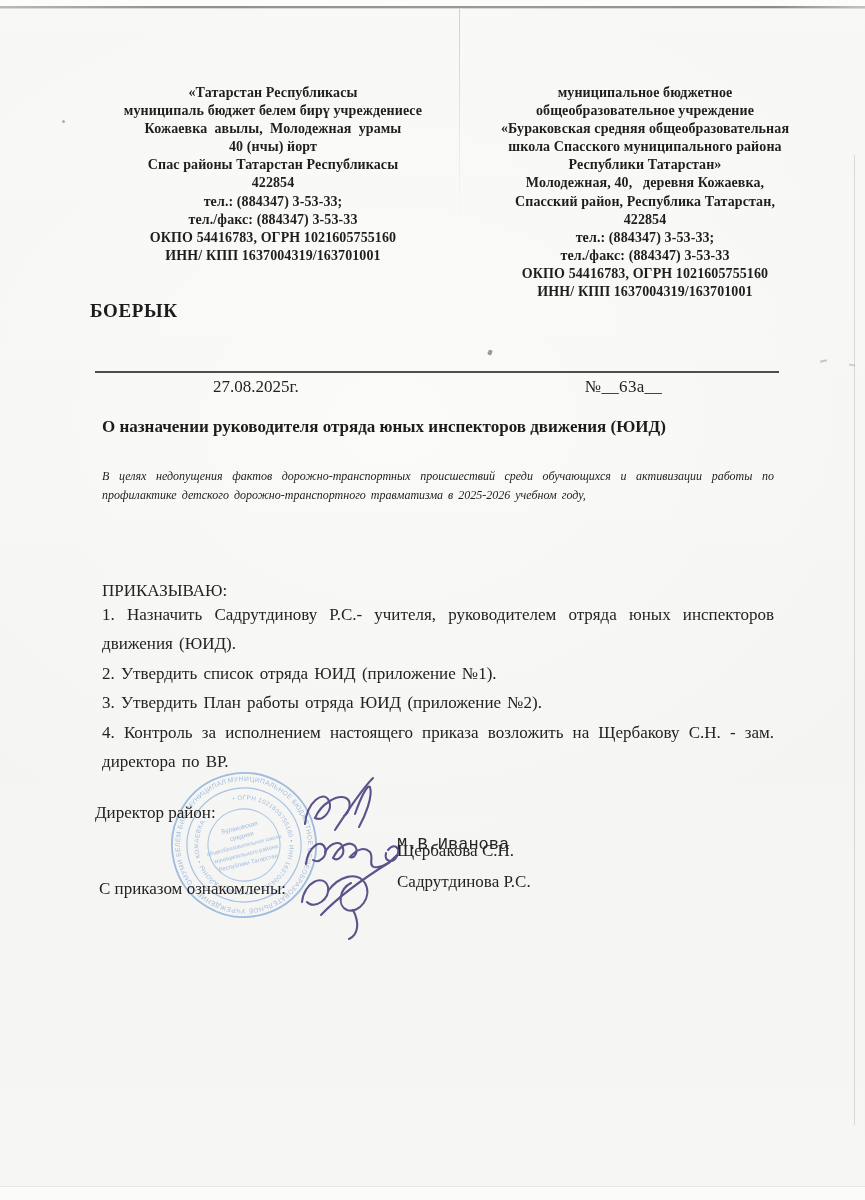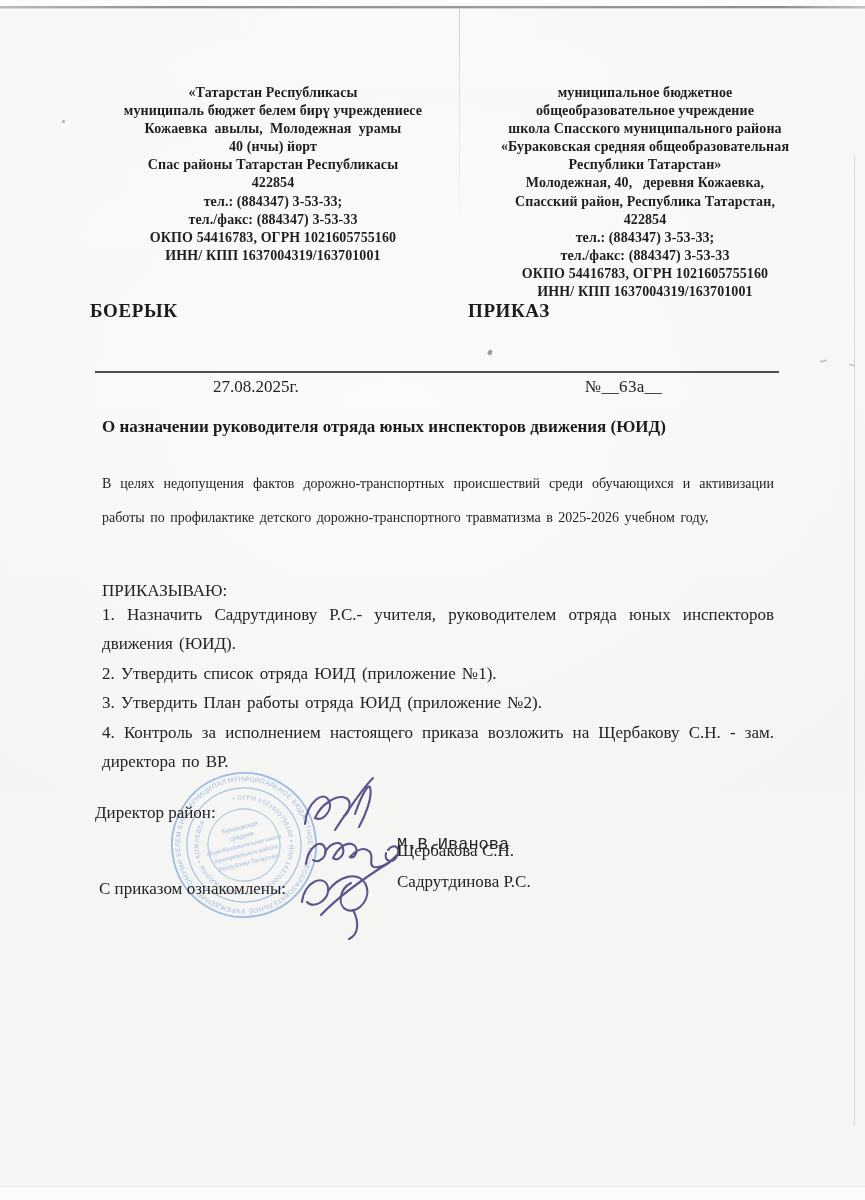--- a/index.html
+++ b/index.html
@@ -43,21 +43,21 @@
   .doc-title{position:absolute;top:300px;font-weight:bold;font-size:19px;letter-spacing:.6px;color:#1c1c1c;}
   .doc-title.left{left:90px;width:396px;}
   .doc-title.right{left:468px;width:370px;}
 
   .rule{position:absolute;left:95px;top:371px;width:684px;height:2px;background:#4e4e4e;}
   .date-value{position:absolute;left:213px;top:377px;font-size:17px;}
   .order-number{position:absolute;left:585px;top:377px;font-size:17px;letter-spacing:.3px;}
 
   .subject{position:absolute;left:102px;top:417px;width:680px;font-weight:bold;font-size:17px;color:#1c1c1c;}
 
-  .preamble{position:absolute;left:102px;top:467px;width:672px;font-size:14px;line-height:34px;text-align:justify;word-spacing:2px;}
+  .preamble{position:absolute;left:102px;top:467px;width:672px;font-size:12px;line-height:19px;text-align:justify;word-spacing:2px;font-style:italic;}
   .order-heading{position:absolute;left:102px;top:581px;font-size:17px;}
   .order-items{position:absolute;left:102px;top:600px;width:672px;font-size:17px;line-height:29.4px;word-spacing:2px;}
   .order-items p{margin:0;text-align:justify;}
 
   .sig-label{position:absolute;font-size:17px;}
   .sig-name{position:absolute;left:397px;font-size:17px;}
 
   .stamp-wrap{position:absolute;left:169px;top:770px;width:150px;height:150px;opacity:.8;}
   .sign-wrap{position:absolute;left:293px;top:772px;width:124px;height:172px;}
 </style>
@@ -86,34 +86,33 @@
     <div class="hline">422854</div>
     <div class="hline">тел.: (884347) 3-53-33;</div>
     <div class="hline">тел./факс: (884347) 3-53-33</div>
     <div class="hline">ОКПО 54416783, ОГРН 1021605755160</div>
     <div class="hline">ИНН/ КПП 1637004319/163701001</div>
   </div>
 
   <div class="hcol hcol-right">
     <div class="hline">муниципальное бюджетное</div>
     <div class="hline">общеобразовательное учреждение</div>
+    <div class="hline">«Бураковская средняя общеобразовательная</div>
     <div class="hline">школа Спасского муниципального района</div>
-    <div class="hline">«Бураковская средняя общеобразовательная</div>
     <div class="hline">Республики Татарстан»</div>
     <div class="hline">Молодежная, 40,   деревня Кожаевка,</div>
     <div class="hline">Спасский район, Республика Татарстан,</div>
     <div class="hline">422854</div>
     <div class="hline">тел.: (884347) 3-53-33;</div>
     <div class="hline">тел./факс: (884347) 3-53-33</div>
     <div class="hline">ОКПО 54416783, ОГРН 1021605755160</div>
     <div class="hline">ИНН/ КПП 1637004319/163701001</div>
   </div>
 
   <div class="doc-title left">БОЕРЫК</div>
-  <div class="doc-title right">ПРИКАЗ</div>
 
   <div class="rule"></div>
   <div class="date-value">27.08.2025г.</div>
   <div class="order-number">№__63а__</div>
 
   <div class="subject">О назначении руководителя отряда юных инспекторов движения (ЮИД)</div>
 
   <div class="preamble">В целях недопущения фактов дорожно-транспортных происшествий среди обучающихся и активизации работы по профилактике детского дорожно-транспортного травматизма в 2025-2026 учебном году,</div>
 
   <div class="order-heading">ПРИКАЗЫВАЮ:</div>

